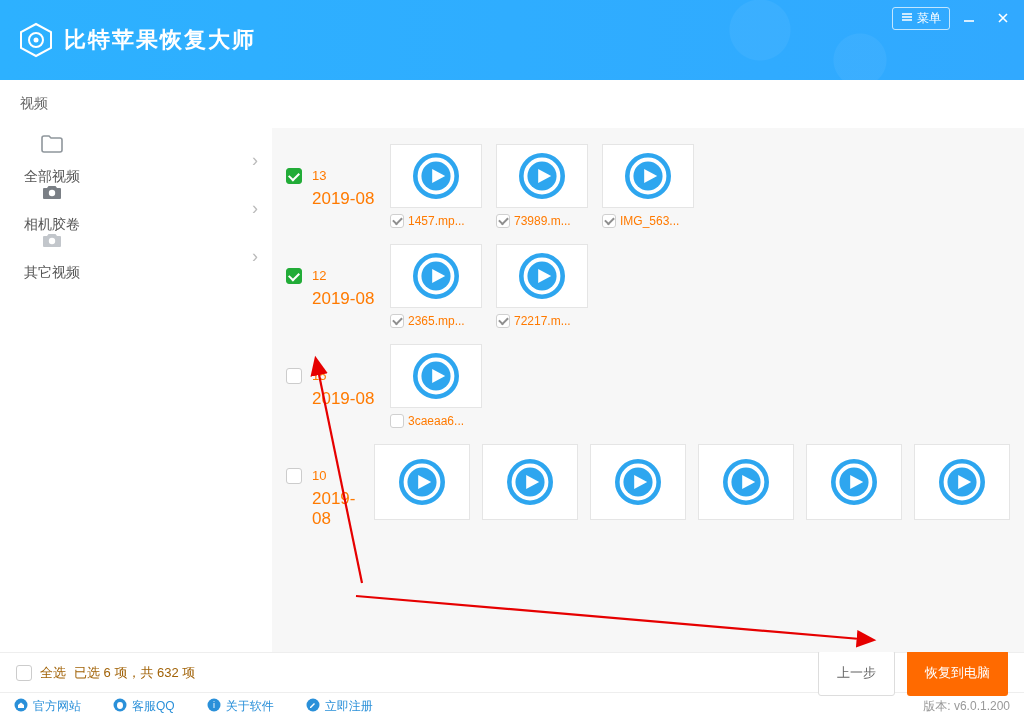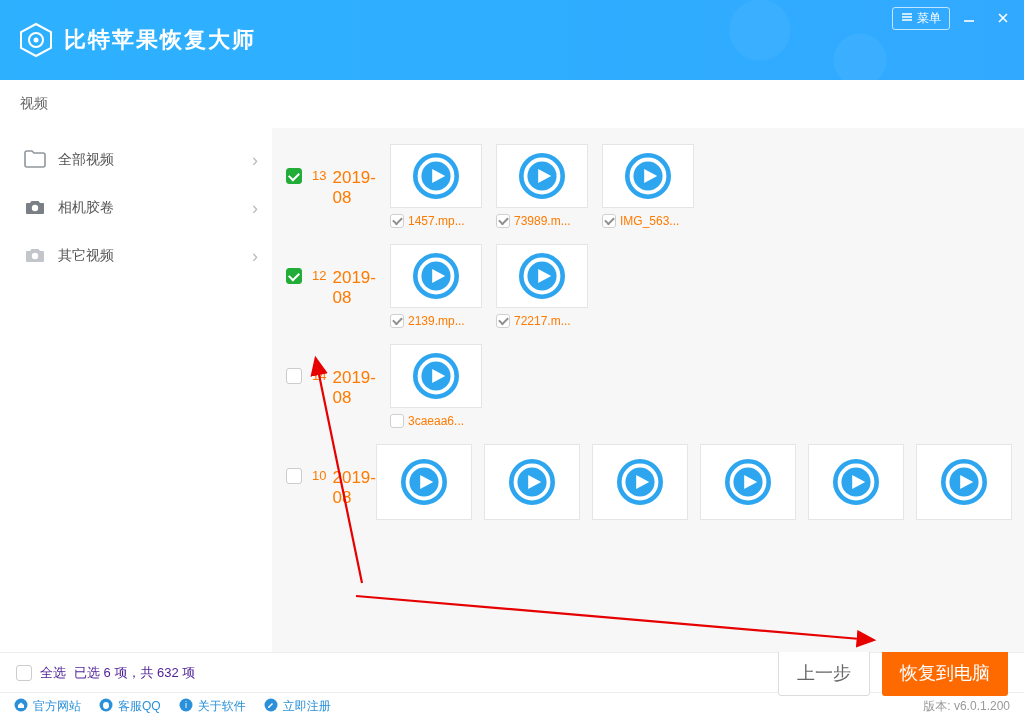--- a/index.html
+++ b/index.html
@@ -24,60 +24,60 @@
       radial-gradient(circle at 860px 60px, rgba(255,255,255,.05) 26px, transparent 27px);}
 
   
   .crumb { height: 48px; padding: 0 20px; display:flex; align-items:center; color:#666; font-size:14px; border-bottom:1px solid transparent;}
   .crumb span{cursor:default;}
 
   
   .body { display:flex; height: calc(720px - 80px - 48px - 40px - 28px); }
   .sidebar { width: 272px; padding-top:8px; }
   .side-item { height: 48px; display:flex; align-items:center; padding:0 14px 0 24px; color:#555; font-size:14px; justify-content:space-between; cursor:pointer;}
-  .side-item .lbl{display:flex;align-items:center;gap:12px;}
+  .side-item .lbl{display:flex;align-items:center;gap:12px;flex-direction:column;}
   .chev{color:#bbb;font-size:18px;}
   .camico,.foldico{color:#9aa0a6;}
 
   .main { flex:1; background:#f7f7f7; position:relative; overflow:hidden; padding-top:8px;}
   .group{display:flex;padding:8px 14px 8px 14px;}
   .group .meta{width:104px;padding-top:24px;display:flex;gap:10px;align-items:flex-start;}
   .chk{width:16px;height:16px;border:1px solid #ccc;border-radius:3px;background:#fff;flex:none;cursor:pointer;}
   .chk.on{background:#22ac38;border-color:#22ac38;display:flex;align-items:center;justify-content:center;}
   .chk.on::after{content:"";width:8px;height:5px;border-left:2px solid #fff;border-bottom:2px solid #fff;transform:rotate(-45deg);margin-top:-2px;}
   .mini{width:14px;height:14px;border:1px solid #d0d0d0;border-radius:3px;background:#fff;flex:none;display:inline-flex;align-items:center;justify-content:center;}
   .mini.on::after{content:"";width:7px;height:4px;border-left:2px solid #8f8f8f;border-bottom:2px solid #8f8f8f;transform:rotate(-45deg);margin-top:-2px;}
-  .meta .txt{display:flex;flex-direction:row;gap:6px;}
+  .meta .txt{display:flex;flex-direction:column;gap:6px;}
   .meta .day{color:#ff7a00;font-size:13px;}
   .meta .mon{color:#ff7a00;font-size:17px;}
   .thumbs{display:flex;gap:14px;flex-wrap:wrap;justify-content:space-between;}
   .thumb{width:92px;}
   .timg{width:92px;height:64px;border:1px solid #e5e5e5;background:#fff;display:flex;align-items:center;justify-content:center;}
   .play{width:46px;height:46px;border-radius:50%;display:flex;align-items:center;justify-content:center;position:relative;}
   .play svg{display:block;}
   .fname{display:flex;align-items:center;gap:4px;margin-top:6px;font-size:12px;color:#ff7a00;white-space:nowrap;overflow:hidden;text-overflow:ellipsis;}
   
   .group.big .timg{height:76px;width:96px;}
   .group.big .thumb{width:96px;}
   .group.big .thumbs{gap:12px;flex-wrap:nowrap;}
 
   
   .arrows{position:absolute;inset:0;pointer-events:none;}
 
   
   .selbar{height:40px;border-top:1px solid #eee;display:flex;align-items:center;padding:0 16px;justify-content:space-between;}
-  .selbar .left{display:flex;align-items:center;gap:8px;color:#4c1d95;font-size:13px;}
+  .selbar .left{display:flex;align-items:center;gap:8px;color:#a16207;font-size:13px;}
   .btns{display:flex;gap:12px;}
-  .btn{height:46px;padding:0 18px;border-radius:3px;font-size:18px;display:flex;align-items:center;cursor:pointer;}
+  .btn{height:46px;padding:0 18px;border-radius:3px;font-size:13px;display:flex;align-items:center;cursor:pointer;}
   .btn.ghost{border:1px solid #ddd;color:#666;background:#fff;}
   .btn.primary{background:#ff6a00;color:#fff;}
 
   
   .status{height:28px;border-top:1px solid #eee;display:flex;align-items:center;padding:0 14px;font-size:12px;color:#2a90d9;justify-content:space-between;}
-  .status .links{display:flex;gap:18px;}
+  .status .links{display:flex;gap:32px;}
   .status .lnk{display:flex;align-items:center;gap:5px;cursor:pointer;}
   .ver{color:#999;margin-left:32px;}
 </style>
 </head>
 <body>
 
 <div class="titlebar">
   <span class="app-logo">
     <svg width="36" height="36" viewBox="0 0 36 36">
       <polygon points="18,2 33,10 33,26 18,34 3,26 3,10" fill="none" stroke="#fff" stroke-width="2"></polygon>
@@ -227,21 +227,21 @@
     <svg width="46" height="46" viewBox="0 0 60 60">
       <circle cx="30" cy="30" r="27" fill="none" stroke="#2ea6ef" stroke-width="6"></circle>
       <circle cx="30" cy="30" r="27" fill="none" stroke="#2ea6ef" stroke-width="2" stroke-dasharray="3 3"></circle>
       <circle cx="30" cy="30" r="19" fill="#2ea6ef"></circle>
       <path d="M25 21 L42 30 L25 39 Z" fill="#fff"></path>
     </svg>
               </span>
             </div>
       <div class="fname">
         <span class="mini on"></span>
-        <span>2139.mp...</span>
+        <span>2365.mp...</span>
       </div>
           </div>
           <div class="thumb">
       <div class="timg">
               <span class="play">
     <svg width="46" height="46" viewBox="0 0 60 60">
       <circle cx="30" cy="30" r="27" fill="none" stroke="#2ea6ef" stroke-width="6"></circle>
       <circle cx="30" cy="30" r="27" fill="none" stroke="#2ea6ef" stroke-width="2" stroke-dasharray="3 3"></circle>
       <circle cx="30" cy="30" r="19" fill="#2ea6ef"></circle>
       <path d="M25 21 L42 30 L25 39 Z" fill="#fff"></path>
@@ -252,21 +252,21 @@
         <span class="mini on"></span>
         <span>72217.m...</span>
       </div>
           </div>
         </div>
       </div>
       <div class="group">
     <div class="meta">
       <span class="chk "></span>
       <span class="txt">
-        <span class="day">14</span>
+        <span class="day">15</span>
         <span class="mon">2019-08</span>
       </span>
     </div>
     <div class="thumbs">
           <div class="thumb">
       <div class="timg">
               <span class="play">
     <svg width="46" height="46" viewBox="0 0 60 60">
       <circle cx="30" cy="30" r="27" fill="none" stroke="#2ea6ef" stroke-width="6"></circle>
       <circle cx="30" cy="30" r="27" fill="none" stroke="#2ea6ef" stroke-width="2" stroke-dasharray="3 3"></circle>

